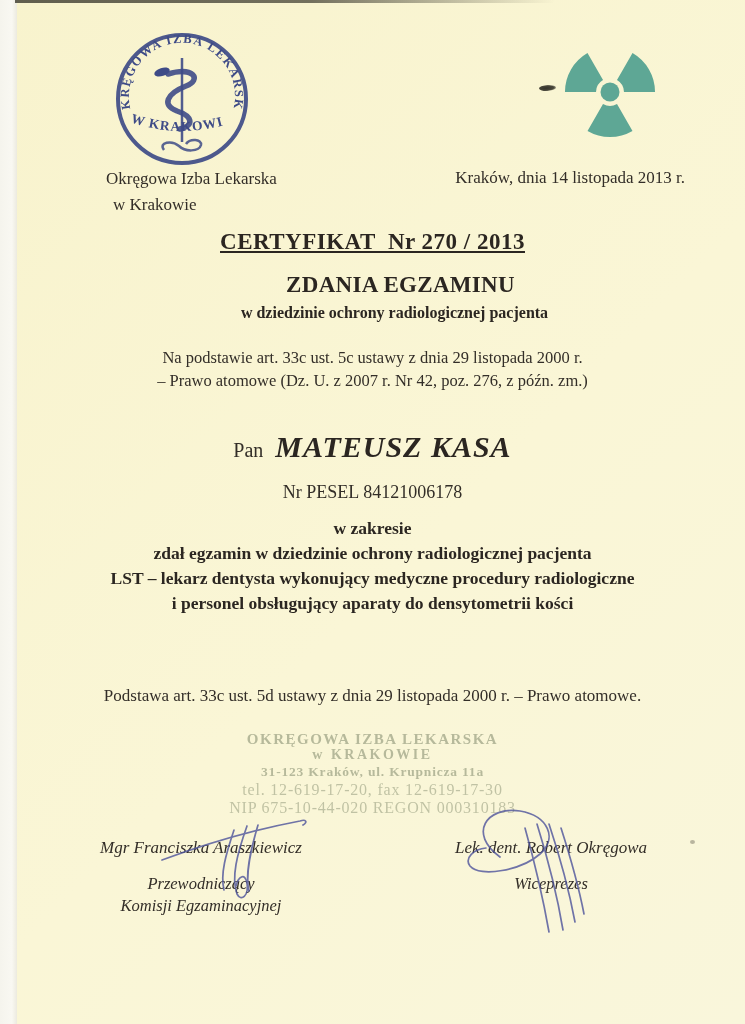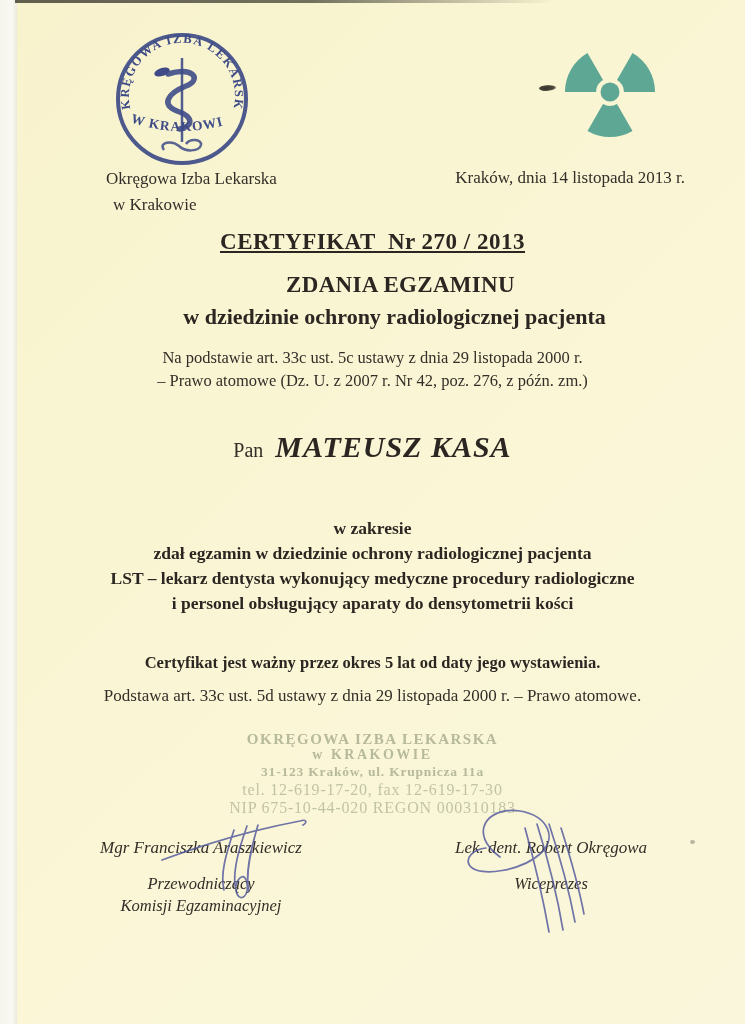--- a/index.html
+++ b/index.html
@@ -32,21 +32,21 @@
     position: absolute; left: 690px; top: 840px; width: 5px; height: 4px;
     background: rgba(120,115,100,0.5); border-radius: 50%;
   }
   .header-row { position: absolute; top: 166px; left: 106px; right: 60px; display: flex; justify-content: space-between; font-size: 17px; }
   .org-block { line-height: 1.5; }
   .org-line2 { padding-left: 7px; }
   .date-line { padding-top: 2px; }
   .centered { position: absolute; left: 0; width: 100%; text-align: center; }
   .title { top: 229px; font-size: 23px; font-weight: bold; letter-spacing: 0.5px; white-space: pre; color: #2b2621; text-decoration: underline; }
   .subtitle1 { top: 272px; font-size: 23px; font-weight: bold; color: #2b2621; letter-spacing: 0.3px; margin-left: 28px; }
-  .subtitle2 { top: 304px; font-size: 22px; font-weight: bold; color: #2b2621; padding-left: 44px; }
+  .subtitle2 { top: 304px; font-size: 16px; font-weight: bold; color: #2b2621; padding-left: 44px; }
   .legal { top: 346px; font-size: 16.5px; line-height: 1.42; }
   .name-row { top: 430px; display: flex; justify-content: center; align-items: baseline; gap: 12px; }
   .honorific { font-size: 20px; }
   .holder-name { font-size: 30px; font-weight: bold; font-style: italic; letter-spacing: 1px; color: #2b2621; }
   .pesel { top: 482px; font-size: 18px; }
   .body-block { top: 516px; font-size: 17.5px; font-weight: bold; line-height: 25px; color: #2b2621; }
   .validity { top: 653px; font-size: 16.5px; font-weight: bold; color: #2b2621; }
   .basis-footer { top: 686px; font-size: 17px; }
   .stamp {
     top: 731px; color: #8e9577; opacity: 0.62;
@@ -117,29 +117,29 @@
 
   <div class="centered legal">
     <div>Na podstawie art. 33c ust. 5c ustawy z dnia 29 listopada 2000 r.</div>
     <div>– Prawo atomowe (Dz. U. z 2007 r. Nr 42, poz. 276, z późn. zm.)</div>
   </div>
 
   <div class="centered name-row">
     <span class="honorific">Pan</span>
     <span class="holder-name">MATEUSZ KASA</span>
   </div>
+  <div class="centered pesel">Nr PESEL 84121006178</div>
 
   <div class="centered body-block">
     <div>w zakresie</div>
     <div>zdał egzamin w dziedzinie ochrony radiologicznej pacjenta</div>
     <div>LST – lekarz dentysta wykonujący medyczne procedury radiologiczne</div>
     <div>i personel obsługujący aparaty do densytometrii kości</div>
   </div>
 
-  <div class="centered validity">Certyfikat jest ważny przez okres 5 lat od daty jego wystawienia.</div>
   <div class="centered basis-footer">Podstawa art. 33c ust. 5d ustawy z dnia 29 listopada 2000 r. – Prawo atomowe.</div>
 
   <div class="centered stamp">
     <div class="stamp-l1">OKRĘGOWA IZBA LEKARSKA</div>
     <div class="stamp-l2">w KRAKOWIE</div>
     <div class="stamp-l3">31-123 Kraków, ul. Krupnicza 11a</div>
     <div class="stamp-l4">tel. 12-619-17-20,  fax 12-619-17-30</div>
     <div class="stamp-l5">NIP 675-10-44-020    REGON 000310183</div>
   </div>
 

